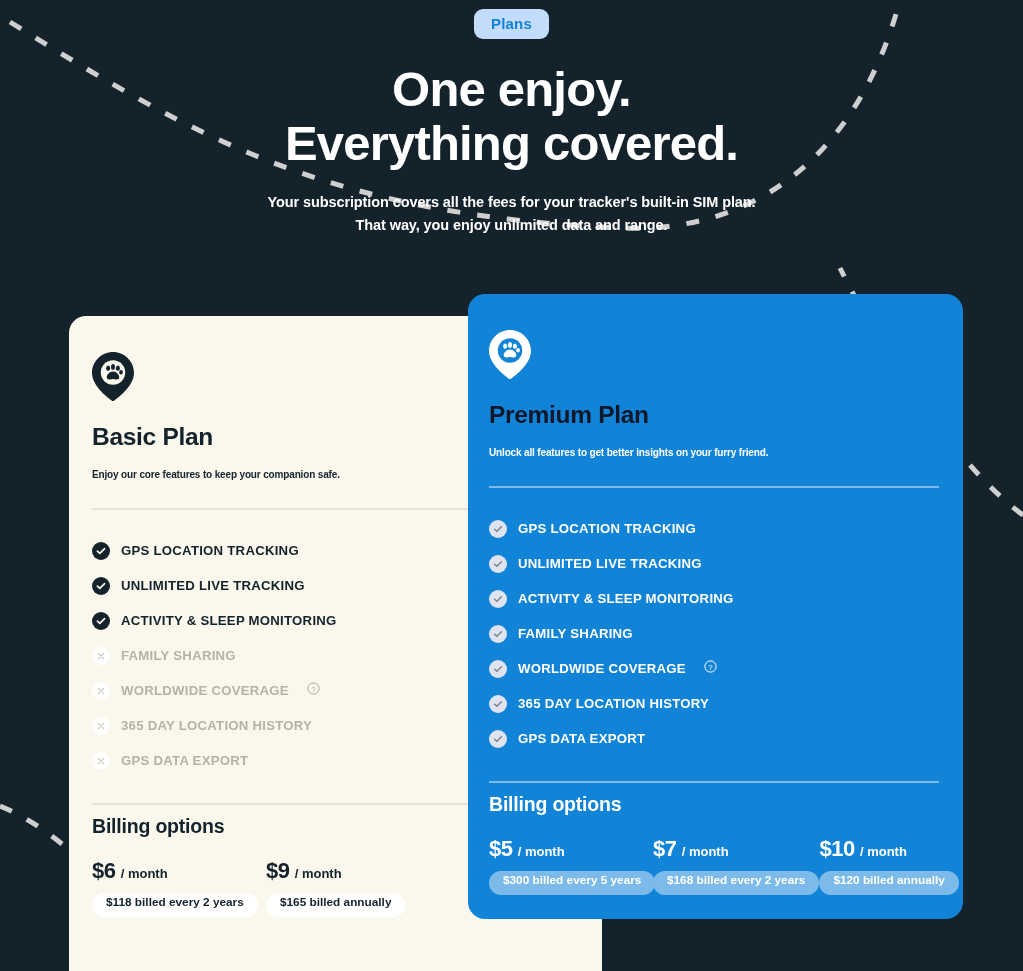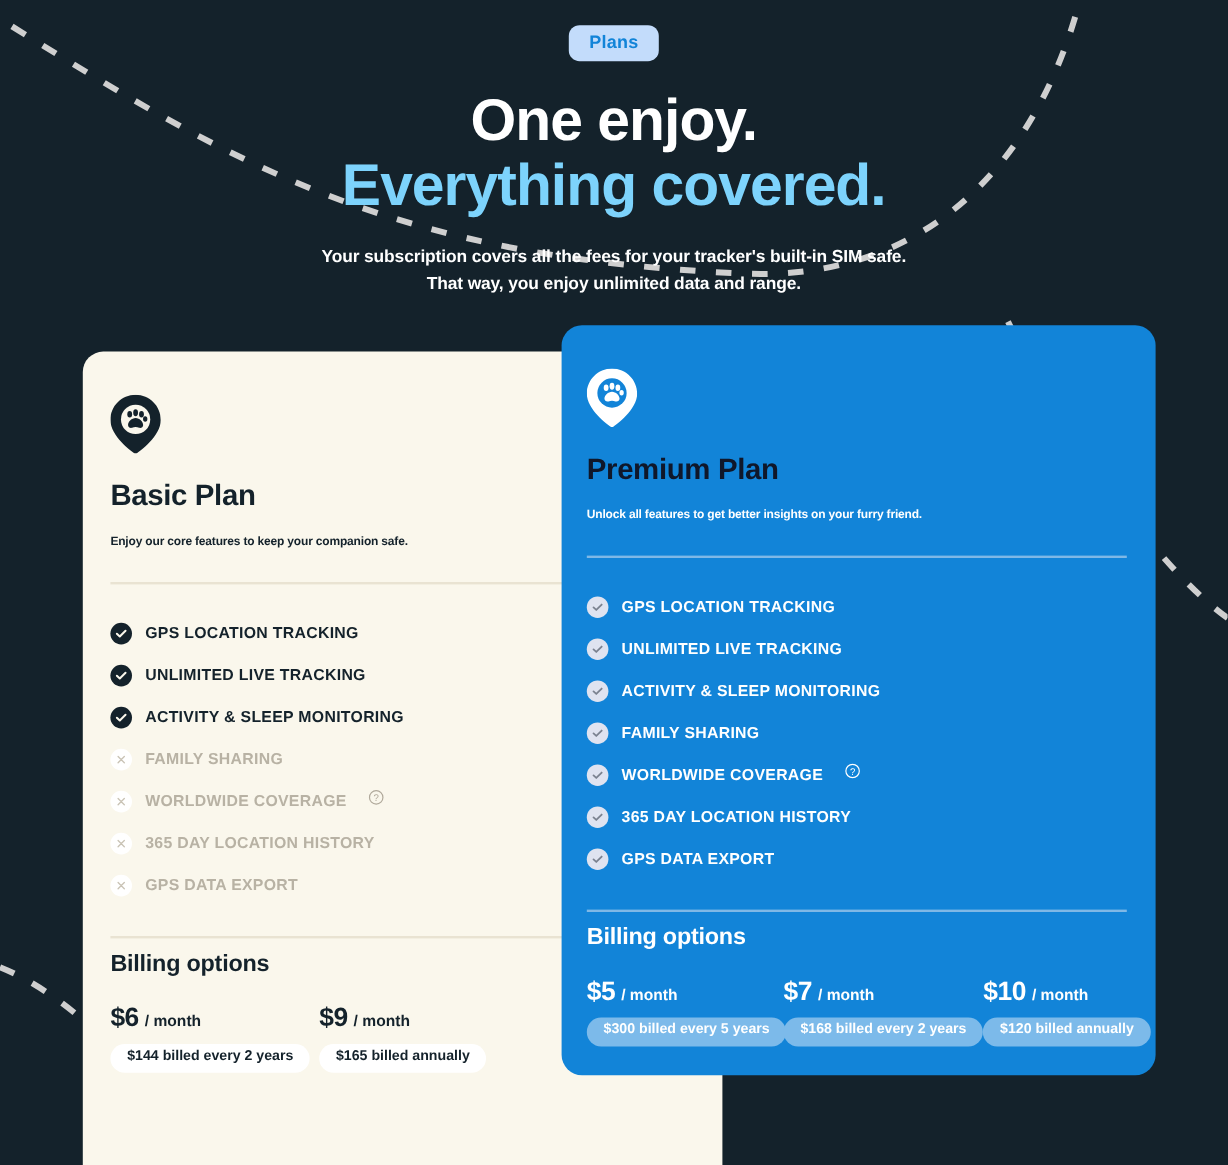--- a/index.html
+++ b/index.html
@@ -25,21 +25,20 @@
     pointer-events: none;
     z-index: 0;
   }
 
   
   .header {
     position: relative;
     z-index: 2;
     text-align: center;
     padding-top: 9px;
-    margin-top: 12px;
   }
 
   .badge {
     display: inline-block;
     background: #c3dcfb;
     color: #1284d8;
     font-size: 15px;
     font-weight: bold;
     letter-spacing: .2px;
     padding: 7px 17px 8px;
@@ -48,37 +47,37 @@
   }
 
   .headline {
     margin-top: 26px;
     font-size: 49px;
     font-weight: bold;
     line-height: 1.02;
     letter-spacing: -.8px;
   }
   .headline .l1 { color: #ffffff; display: block; }
-  .headline .l2 { color: #7dd3fc; display: block; margin-top: 4px; }
+  .headline .l2 { color: #ffffff; display: block; margin-top: 4px; }
 
   .subhead {
     margin-top: 22px;
     color: #ffffff;
     font-size: 14.5px;
     font-weight: bold;
     line-height: 1.62;
     letter-spacing: -.1px;
   }
   .subhead .strongish { font-weight: bold; }
   .subhead .lightish { font-weight: bold; }
 
   
   .cards {
     position: absolute;
-    top: 271px;
+    top: 294px;
     left: 0;
     width: 1014px;
     height: 625px;
     z-index: 2;
   }
 
   .card {
     position: absolute;
     border-radius: 17px;
     padding: 32px 28px 0 24px;
@@ -235,21 +234,21 @@
 
 <div class="header">
   <span class="badge">Plans</span>
 
   <h1 class="headline">
     <span class="l1">One enjoy.</span>
     <span class="l2">Everything covered.</span>
   </h1>
 
   <p class="subhead">
-    <span class="lightish">Your subscription covers all the fees for your tracker's </span><span class="strongish">built-in SIM safe.</span><br>
+    <span class="lightish">Your subscription covers all the fees for your tracker's </span><span class="strongish">built-in SIM plan.</span><br>
     <span class="lightish">That way, you enjoy unlimited data and range.</span>
   </p>
 </div>
 
 <div class="cards">
 
   <section class="card card-basic">
     <svg class="pin-icon" viewBox="0 0 42 49" xmlns="http://www.w3.org/2000/svg">
       <path fill="#14222b" d="M21 0C9.4 0 0 9.4 0 21c0 13.6 17.9 26.2 19.6 27.4a2.4 2.4 0 0 0 2.8 0C24.1 47.2 42 34.6 42 21 42 9.4 32.6 0 21 0z"></path>
       <circle cx="21" cy="20.5" r="12.2" fill="#faf7ec"></circle>
@@ -342,21 +341,21 @@
     <div class="divider-2"></div>
 
     <h3 class="billing-title">Billing options</h3>
 
     <div class="billing-row">
       <div class="billing-opt b1">
         <div class="price-line">
           <span class="price-amt">$6</span>
           <span class="price-per">/ month</span>
         </div>
-        <span class="billing-pill">$144 billed every 2 years</span>
+        <span class="billing-pill">$118 billed every 2 years</span>
       </div>
       <div class="billing-opt b2">
         <div class="price-line">
           <span class="price-amt">$9</span>
           <span class="price-per">/ month</span>
         </div>
         <span class="billing-pill">$165 billed annually</span>
       </div>
     </div>
   </section>

